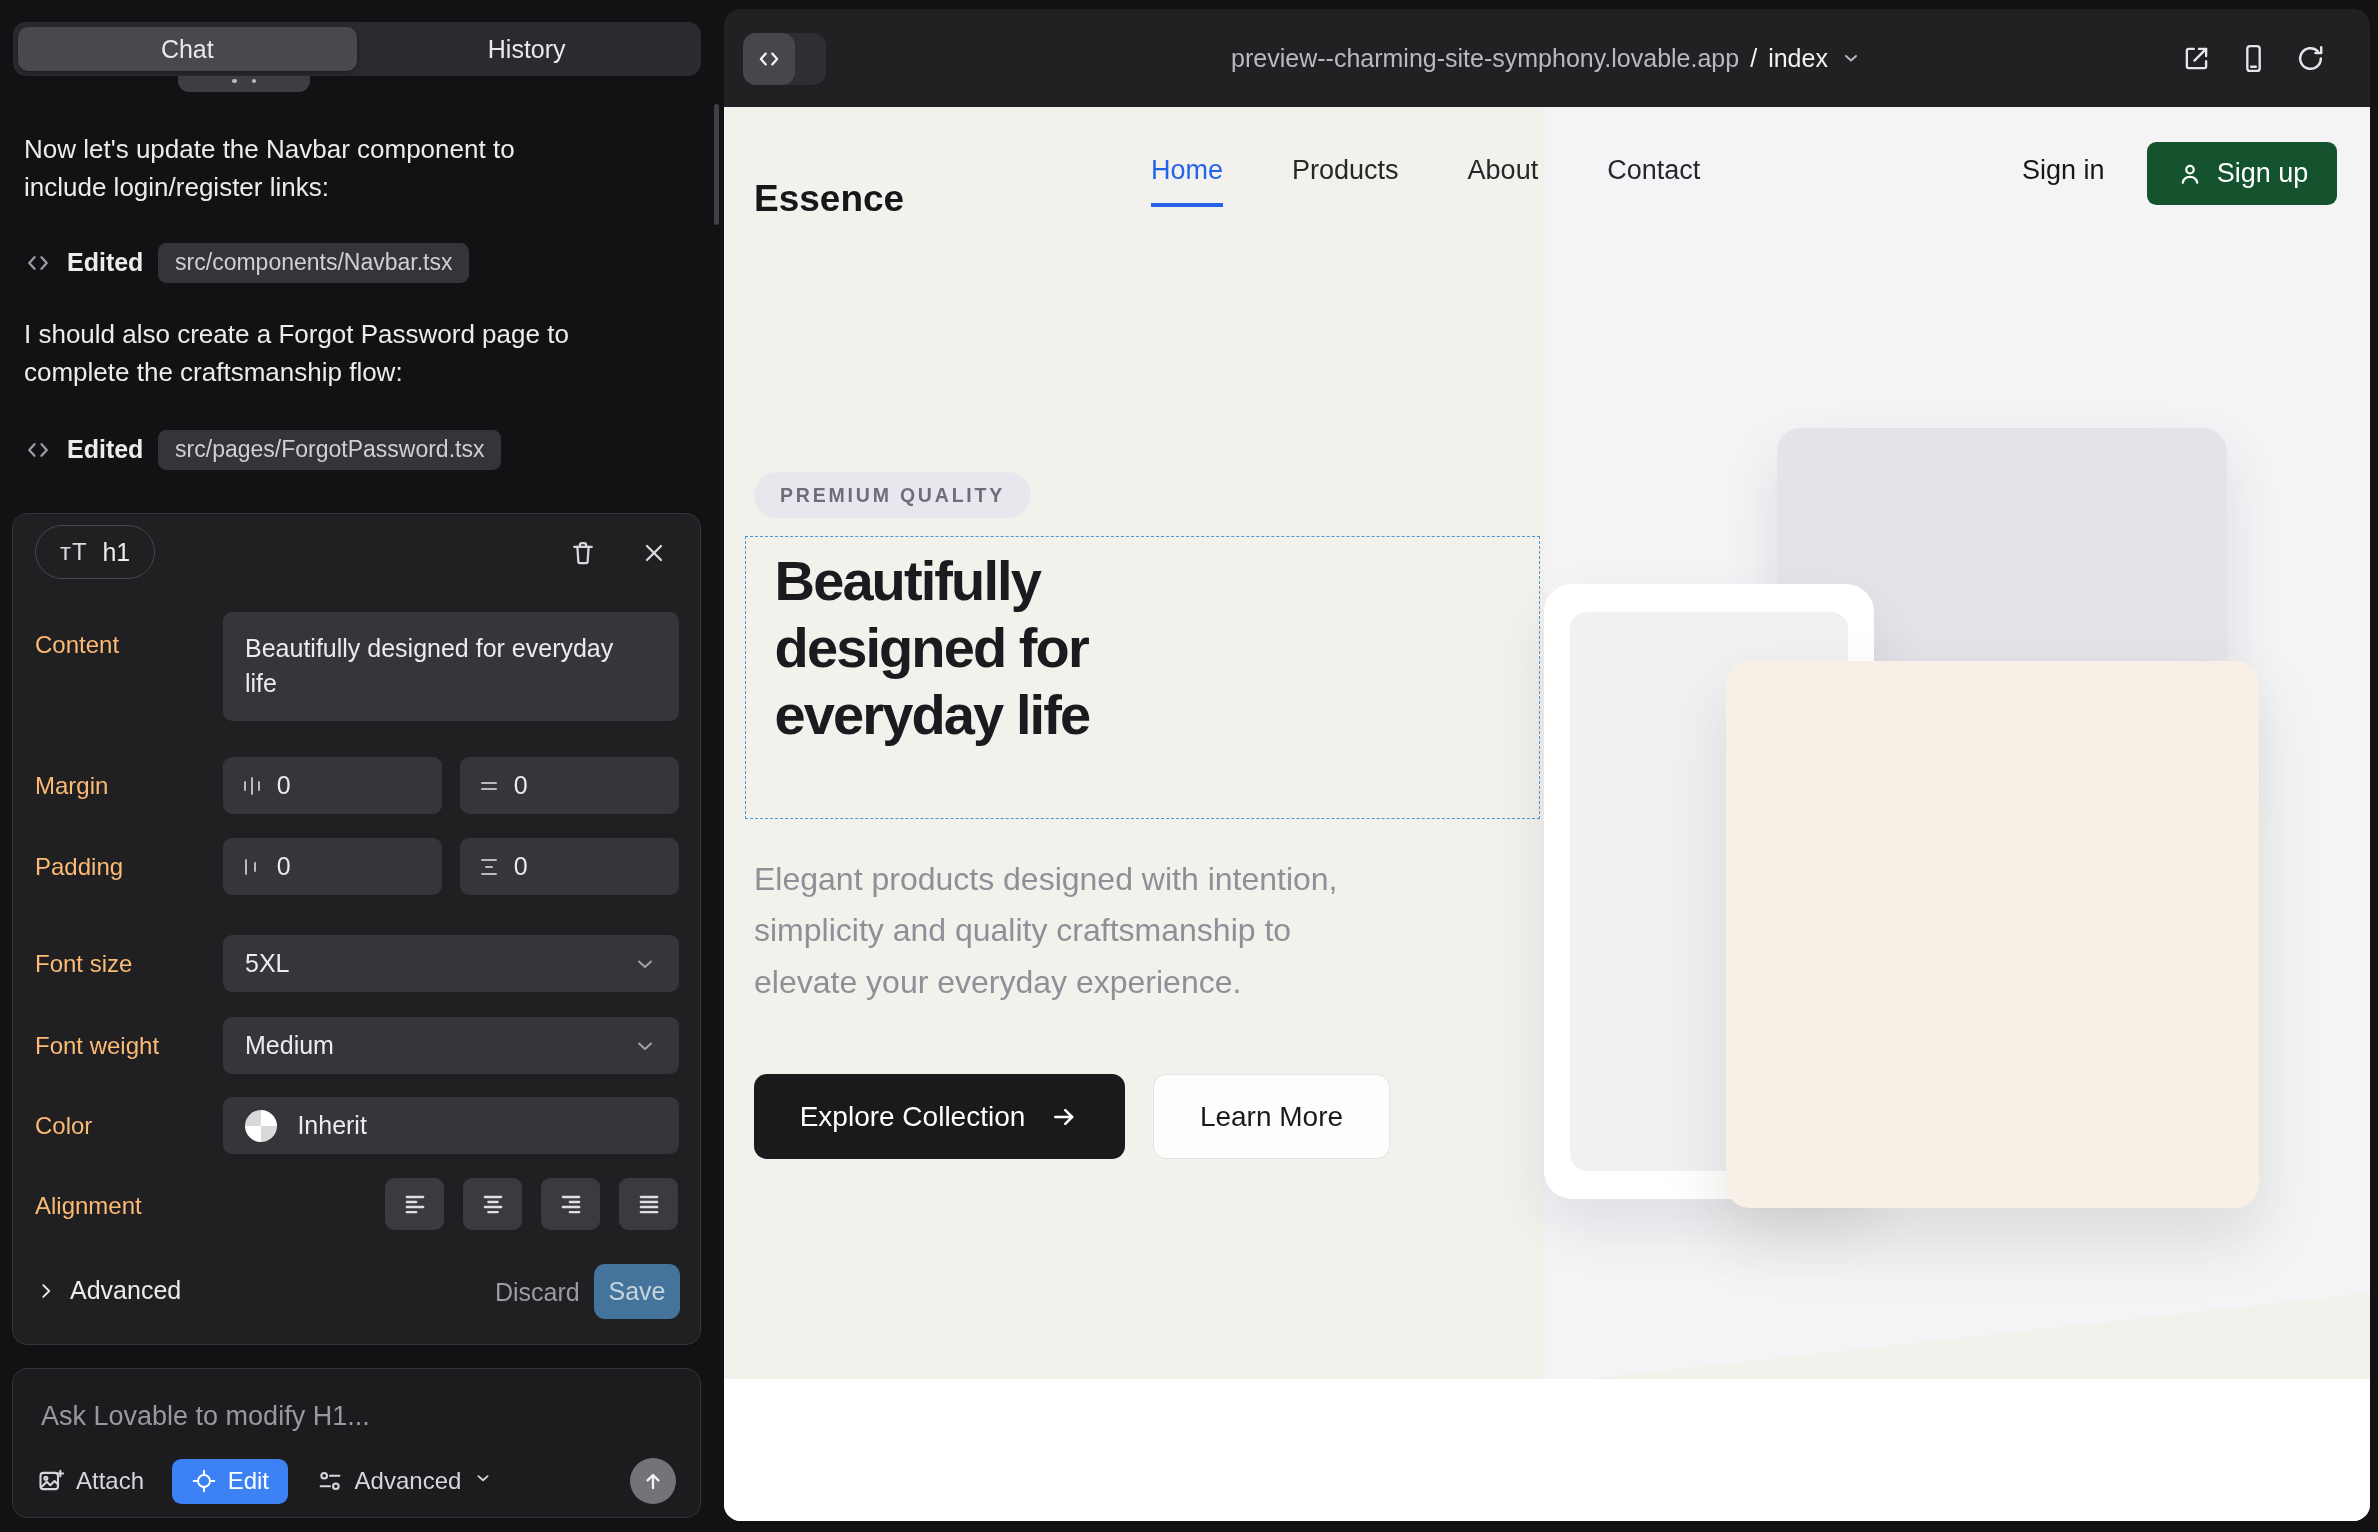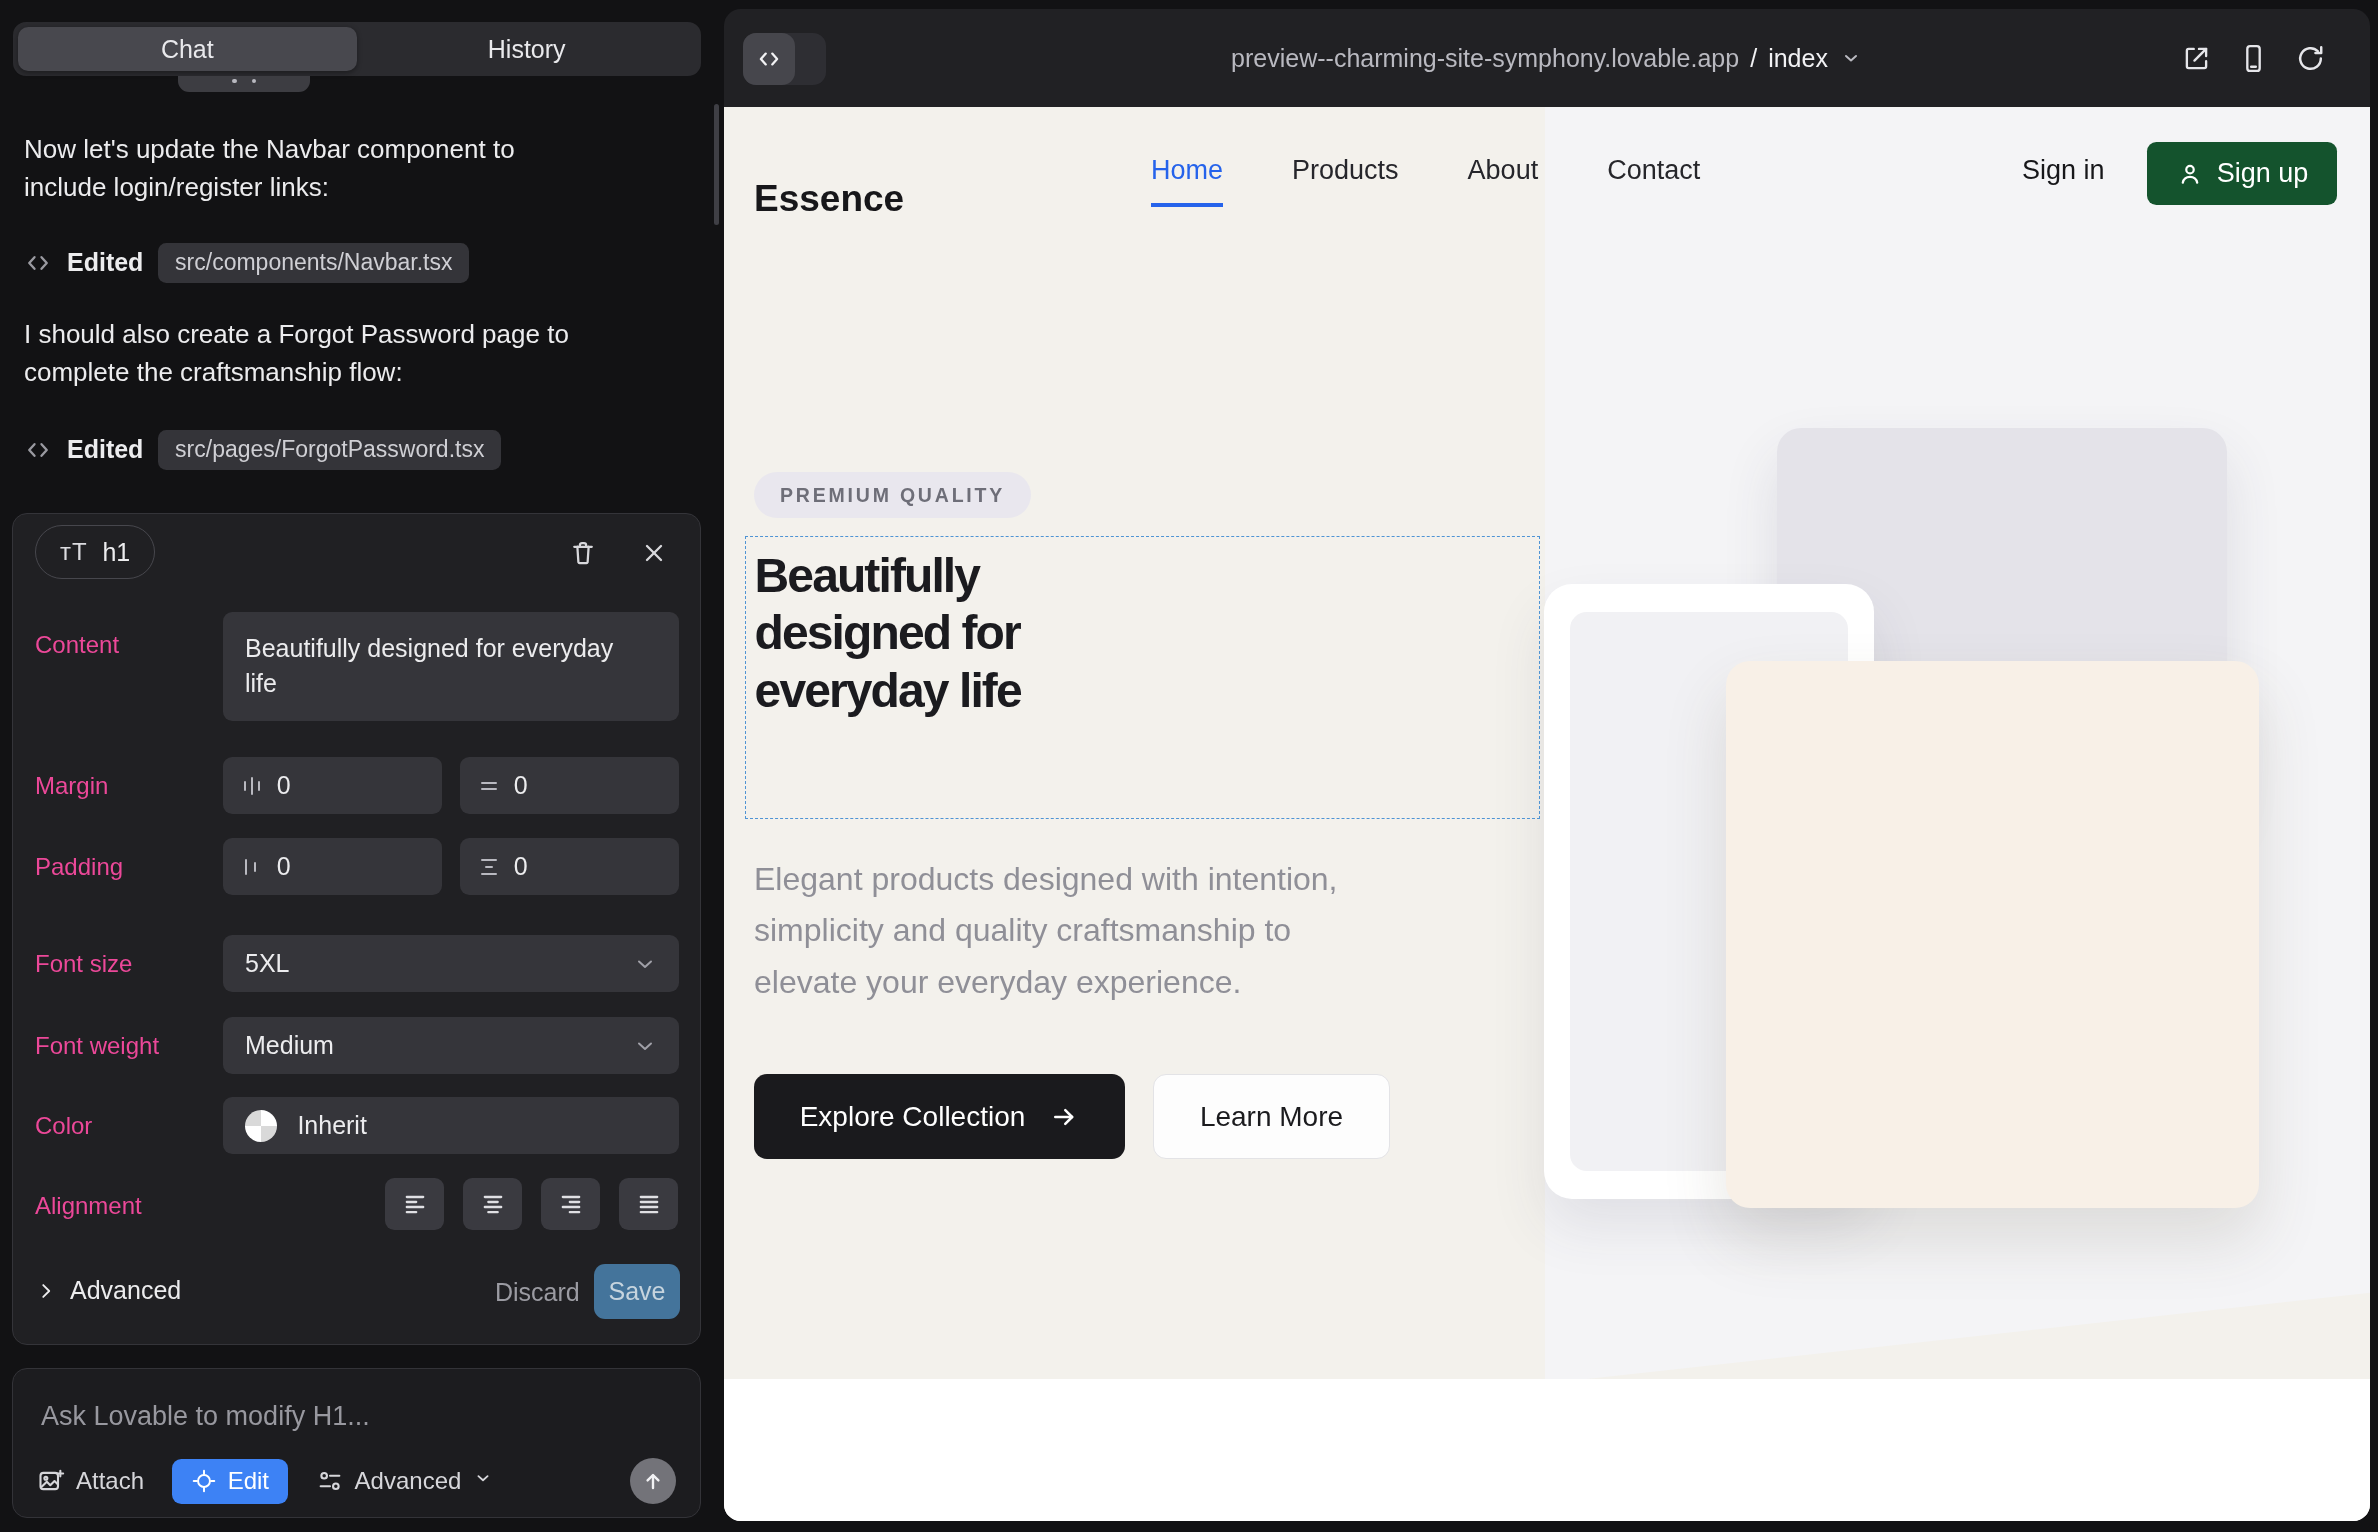--- a/index.html
+++ b/index.html
@@ -30,21 +30,21 @@
   .scroll-thumb { left:714px; top:104px; width:4.6px; height:121px; border-radius:2.8px; background:#3f3f45; }
 
   
   #editor { left:12px; top:513px; width:689px; height:832px; background:#202023;
     border:1.9px solid #343439; border-radius:15px; }
   .chip { left:22px; top:11px; height:54px; padding:0 24px; border:1.9px solid #47474d; border-radius:27px;
     display:flex; align-items:center; gap:15px; color:#ececee; font-size:25px; }
   .chip .tT { color:#dcdce0; font-size:24px; letter-spacing:0.9px; }
   .icon-btn { width:41px; height:41px; display:flex; align-items:center; justify-content:center; color:#d8d8dc; cursor:pointer; }
 
-  .fld-label { left:22px; color:#ec4899; font-size:24px; }
+  .fld-label { left:22px; color:#fdba74; font-size:24px; }
   .inp { background:#35353a; border-radius:9.3px; color:#ececee; font-size:25px;
     display:flex; align-items:center; }
   .inp .ic { color:#b9b9c0; margin:0 13px 0 16.7px; }
   .sel { left:210px; width:456px; height:57px; padding:0 22px; justify-content:space-between; }
   .sel .chev { color:#a0a0a8; }
 
   .align-btn { width:59px; height:52px; background:#3a3a40; border-radius:9.3px; color:#e0e0e4;
     display:flex; align-items:center; justify-content:center; cursor:pointer; }
 
   .advanced { left:22px; display:flex; align-items:center; gap:13px; color:#ececee; font-size:25px; cursor:pointer; }
@@ -90,21 +90,21 @@
   .nav span { cursor:pointer; }
   .nav .active { color:#2563eb; position:relative; }
   .nav .active::after { content:""; position:absolute; left:0; right:0; bottom:-20.4px; height:3.7px; background:#2563eb; }
   .sign-in { position:absolute; left:1298px; top:48px; font-size:27px; color:#17171a; cursor:pointer; }
   .sign-up { position:absolute; left:1423px; top:35px; width:190px; height:63px; background:#14532d; color:#fff;
     border-radius:9.3px; display:flex; align-items:center; justify-content:center; gap:13px; font-size:27px; cursor:pointer; }
 
   .hero-badge { position:absolute; left:30px; top:365px; height:46px; padding:0 26px; background:#e9e7ee;
     border-radius:24px; display:flex; align-items:center; color:#6e6e78; font-size:19.5px; letter-spacing:2.8px; font-weight:bold; }
   .h1-box { position:absolute; left:21.3px; top:429px; width:795px; height:283px; border:1.9px dashed #4f94d4; padding:9.3px 0 0 8.3px; }
-  .h1-box h1 { font-size:48px; line-height:1.2; font-weight:bold; color:#1b1b1f; letter-spacing:-1.9px; }
+  .h1-box h1 { font-size:56px; line-height:1.2; font-weight:bold; color:#1b1b1f; letter-spacing:-1.9px;margin-left:20px; }
   .hero-p { position:absolute; left:30px; top:747px; font-size:32px; line-height:1.6; color:#8f8f97; }
   .cta-primary { position:absolute; left:30px; top:967px; width:371px; height:85px; background:#1a1a1d; color:#fff;
     border-radius:13px; display:flex; align-items:center; justify-content:center; gap:24px; font-size:28px; cursor:pointer; }
   .cta-secondary { position:absolute; left:429px; top:967px; width:237px; height:85px; background:#fdfdfd;
     border:1.9px solid #e3e3e6; color:#1b1b1e; border-radius:13px; display:flex; align-items:center; justify-content:center;
     font-size:28px; cursor:pointer; }
 
   .card { position:absolute; border-radius:24px; }
   #card-lavender { left:1053px; top:321px; width:450px; height:378px; background:#e4e3e9;
     box-shadow:0 28px 56px rgba(60,60,90,.12); }

